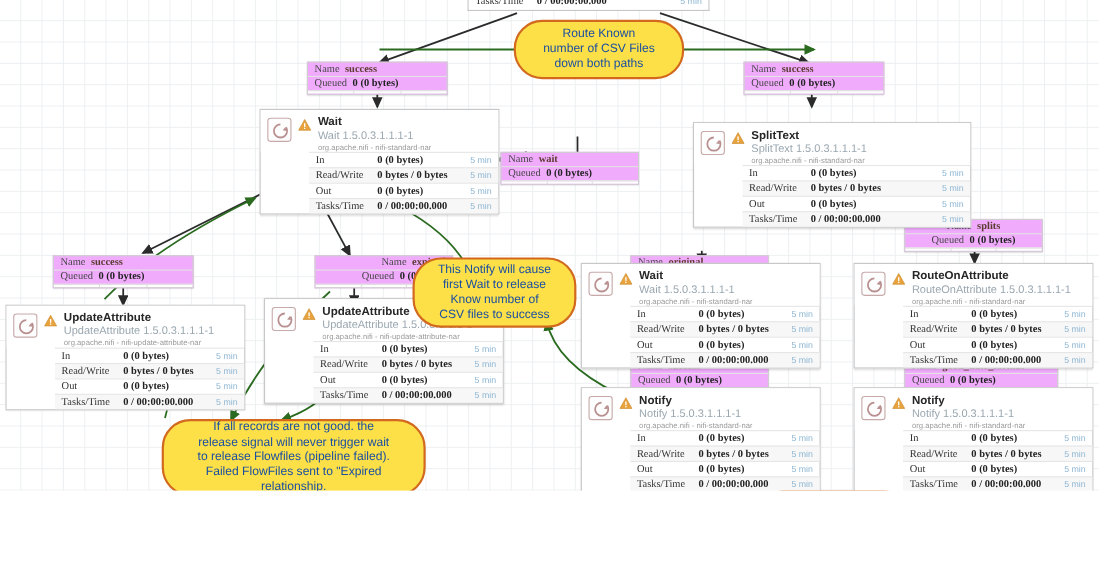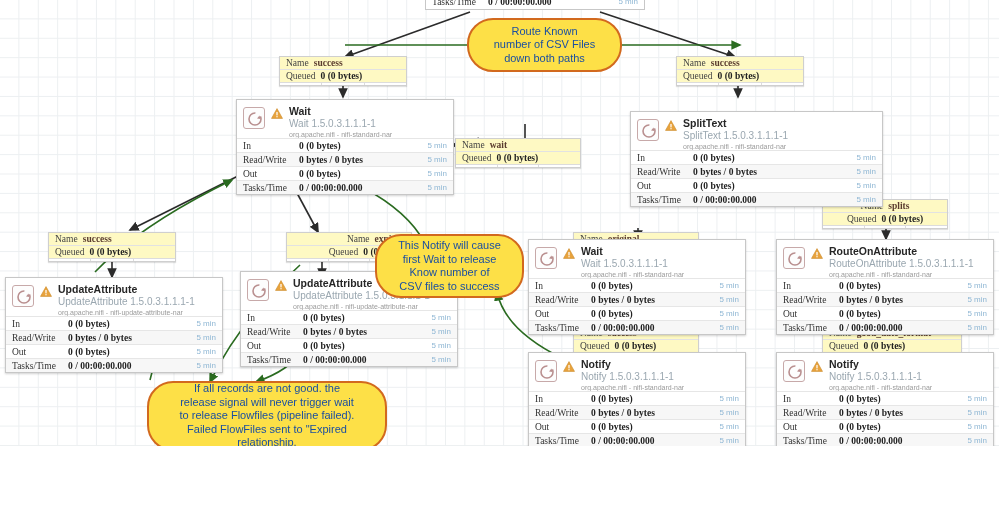--- a/index.html
+++ b/index.html
@@ -57,31 +57,32 @@
   .proc .ptype { font-size:10px; color:#9aa7b0; white-space:nowrap; margin-top:1.5px; }
   .proc .pbundle { font-size:7px; color:#9a9a9a; white-space:nowrap; margin-top:1.5px; }
 
   .proc .prow {
     display:flex; align-items:center;
     height:14px;
     border-top:1px solid #e6e6e6;
     padding:0 6px;
     font-family:"Liberation Serif", serif;
     font-size:9.5px;
+    margin-left:44px;
   }
   .proc .prow:nth-child(odd) { background:#f7f7f7; }
   .proc .rlabel { width:56px; color:#333; flex:0 0 auto; }
   .proc .rval { flex:1 1 auto; color:#7a7a7a; font-weight:400; }
   .proc .rval b { color:#222; font-weight:700; }
   .proc .rtime { flex:0 0 auto; color:#8fb7d4; font-family:"Liberation Sans", sans-serif; font-size:8px; }
 
   
   .conn {
     position:absolute;
-    background:#fef9c3;
+    background:#f0abfc;
     border:1px solid #cfcfcf;
     box-shadow:0 1px 1px rgba(0,0,0,.12);
     font-family:"Liberation Serif", serif;
     font-size:9.5px;
     color:#333;
   }
   .conn .crow { padding:1px 6px; white-space:nowrap; }
   .conn .crow.top { border-bottom:1px solid #e2e2e2; }
   .conn .ckey { color:#444; }
   .conn .cname { font-weight:700; color:#5a3b2e; margin-left:5px; }

